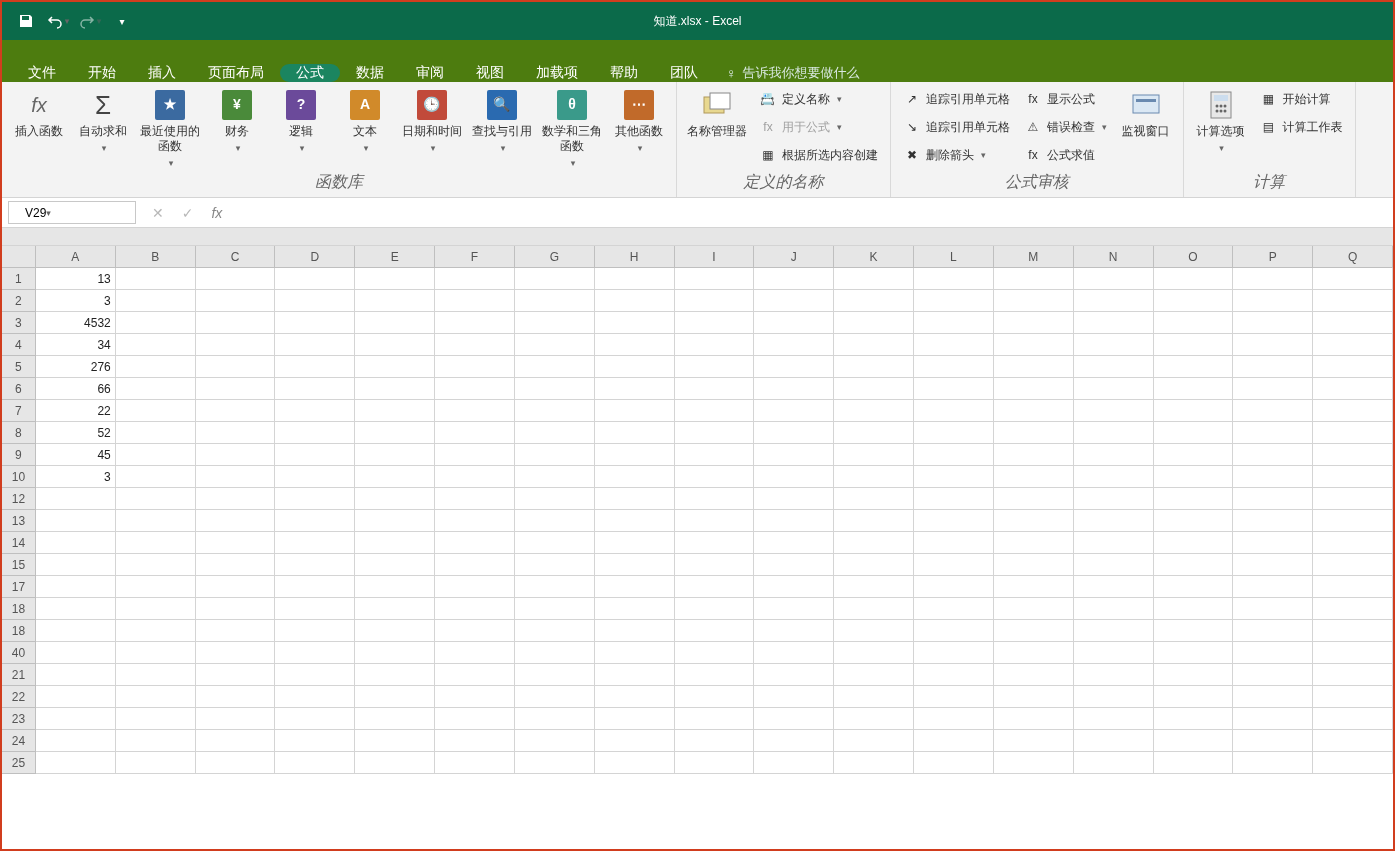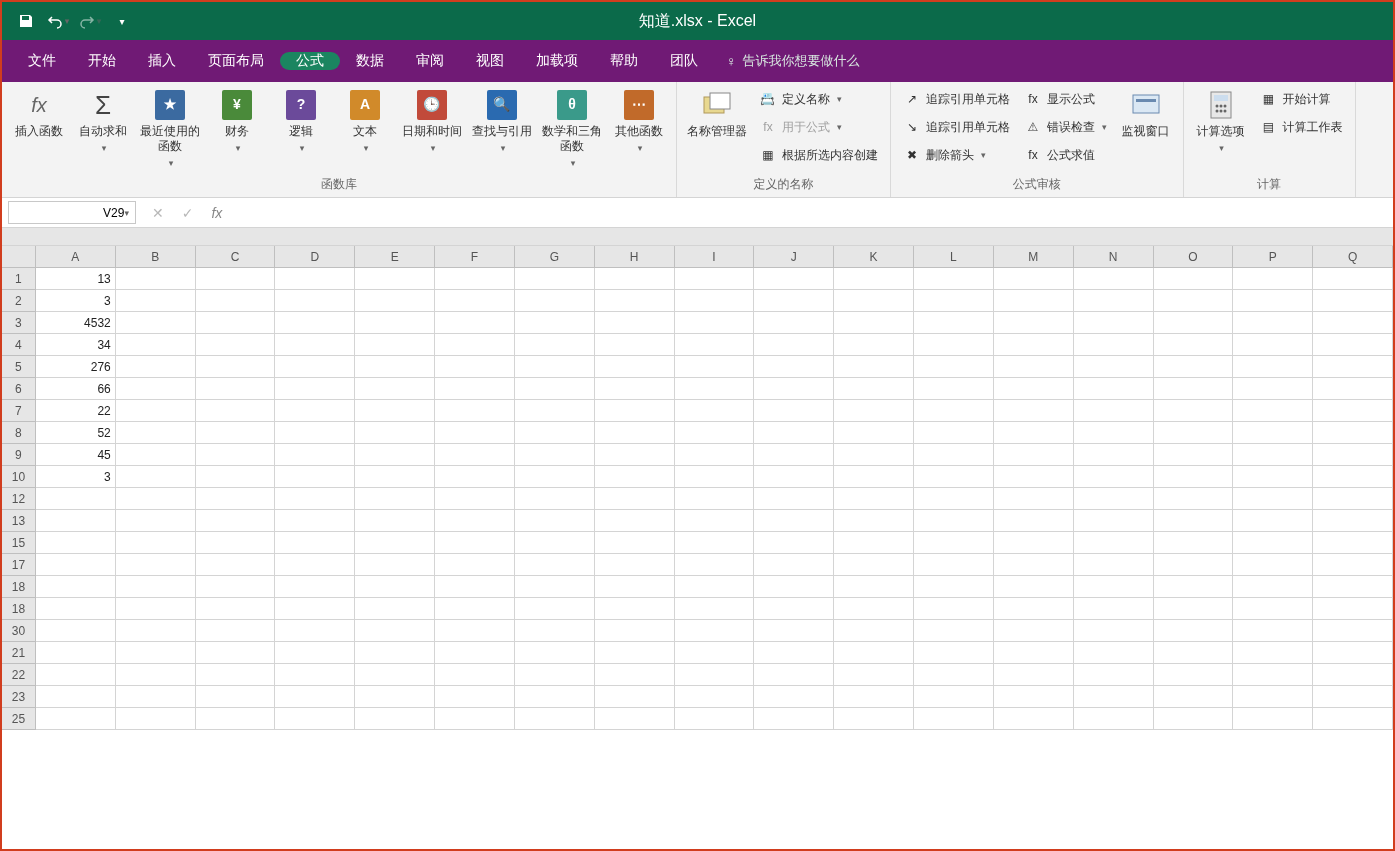--- a/index.html
+++ b/index.html
@@ -3,34 +3,34 @@
 <meta charset="utf-8">
 <style>
 * { margin: 0; padding: 0; box-sizing: border-box; font-family: "Microsoft YaHei", "Segoe UI", sans-serif; }
 body { background: #fff; overflow: hidden; width: 1395px; height: 851px; border: 2px solid #d13d1e; }
 
 
 .titlebar { background: #0b6a4a; height: 38px; display: flex; align-items: center; color: #fff; position: relative; }
 .qat { display: flex; align-items: center; gap: 4px; padding-left: 10px; }
 .qat-btn { width: 28px; height: 28px; display: flex; align-items: center; justify-content: center; color: #fff; font-size: 14px; cursor: pointer; }
 .qat-btn.dim { opacity: .5; }
-.title-center { position: absolute; left: 0; right: 0; text-align: center; font-size: 16px; pointer-events: none; }
-
-
-.tabbar { background: #701a75; height: 42px; display: flex; align-items: center; padding-left: 10px; }
+.title-center { position: absolute; left: 0; right: 0; text-align: center; font-size: 12px; pointer-events: none; }
+
+
+.tabbar { background: #4d7c0f; height: 42px; display: flex; align-items: flex-end; padding-left: 10px; }
 .tab { color: #fff; font-size: 14px; padding: 0 16px; display: flex; align-items: center; cursor: pointer; }
 .tab.active { background: #1b8560; border-radius: 14px; }
 .tellme { display: flex; align-items: center; color: #d8e8e0; font-size: 13px; margin-left: 12px; gap: 6px; }
 .tellme-icon { font-size: 14px; }
 
 
 .ribbon { background: #f3f3f3; border-bottom: 1px solid #d4d4d4; height: 116px; display: flex; }
 .rgroup { border-right: 1px solid #d9d9d9; padding: 4px 8px 2px 8px; display: flex; flex-direction: column; }
 .rgroup-body { flex: 1; display: flex; align-items: flex-start; gap: 6px; }
-.rgroup-label { text-align: center; font-size: 12px; color: #666; padding: 2px 0 2px 0; }
+.rgroup-label { text-align: center; font-size: 16px; color: #666; padding: 2px 0 2px 0; font-style: italic; }
 .bigbtn { display: flex; flex-direction: column; align-items: center; justify-content: flex-start; width: 58px; cursor: pointer; padding-top: 4px; gap: 4px; font-size: 12px; color: #333; text-align: center; line-height: 1.25; }
 .bigbtn.w { width: 64px; }
 .bigbtn .ic { width: 34px; height: 30px; display: flex; align-items: center; justify-content: center; }
 .smallbtns { display: flex; flex-direction: column; gap: 2px; }
 .smallbtn { display: flex; align-items: center; gap: 5px; font-size: 12px; color: #333; height: 26px; padding: 0 4px; cursor: pointer; white-space: nowrap; }
 .smallbtn.dim { color: #a0a0a0; }
 .sic { width: 18px; height: 18px; display: flex; align-items: center; justify-content: center; }
 .dd { font-size: 9px; color: #666; margin-left: 2px; }
 
 
@@ -39,21 +39,21 @@
 .t-green { background: #4a8a3a; }
 .t-purple { background: #6b4a9a; }
 .t-orange { background: #d18a2a; }
 .t-red { background: #c14a3a; }
 .t-blue2 { background: #2a6ab0; }
 .t-teal { background: #3a9a8a; }
 .t-dorange { background: #c16a2a; }
 
 
 .fbar { height: 30px; background: #fff; border-bottom: 1px solid #d4d4d4; display: flex; align-items: stretch; }
-.namebox { width: 128px; border: 1px solid #c8c8c8; margin: 3px 0 3px 6px; display: flex; align-items: center; padding: 0 6px; font-size: 12px; background: #fff; justify-content: flex-end; }
+.namebox { width: 128px; border: 1px solid #c8c8c8; margin: 3px 0 3px 6px; display: flex; align-items: center; padding: 0 16px; font-size: 12px; background: #fff; justify-content: flex-start; }
 .namebox .arr { font-size: 9px; color: #666; }
 .fbar-mid { display: flex; align-items: center; gap: 18px; padding: 0 16px; color: #b8b8b8; font-size: 14px; }
 .fbar-mid .fx { font-style: italic; color: #888; }
 .formula-input { flex: 1; border: none; outline: none; font-size: 13px; padding: 0 6px; }
 
 
 .gap { height: 18px; background: #e6e6e6; border-bottom: 1px solid #d4d4d4; }
 
 
 .grid-wrap { position: relative; }
@@ -567,20 +567,40 @@
         <div class="cell"></div>
         <div class="cell"></div>
         <div class="cell"></div>
         <div class="cell"></div>
         <div class="cell"></div>
         <div class="cell"></div>
         <div class="cell"></div>
         <div class="cell"></div>
       </div>
       <div class="row">
+        <div class="rh">14</div>
+        <div class="cell"></div>
+        <div class="cell"></div>
+        <div class="cell"></div>
+        <div class="cell"></div>
+        <div class="cell"></div>
+        <div class="cell"></div>
+        <div class="cell"></div>
+        <div class="cell"></div>
+        <div class="cell"></div>
+        <div class="cell"></div>
+        <div class="cell"></div>
+        <div class="cell"></div>
+        <div class="cell"></div>
+        <div class="cell"></div>
+        <div class="cell"></div>
+        <div class="cell"></div>
+        <div class="cell"></div>
+      </div>
+      <div class="row">
         <div class="rh">15</div>
         <div class="cell"></div>
         <div class="cell"></div>
         <div class="cell"></div>
         <div class="cell"></div>
         <div class="cell"></div>
         <div class="cell"></div>
         <div class="cell"></div>
         <div class="cell"></div>
         <div class="cell"></div>
@@ -647,21 +667,21 @@
         <div class="cell"></div>
         <div class="cell"></div>
         <div class="cell"></div>
         <div class="cell"></div>
         <div class="cell"></div>
         <div class="cell"></div>
         <div class="cell"></div>
         <div class="cell"></div>
       </div>
       <div class="row">
-        <div class="rh">30</div>
+        <div class="rh">40</div>
         <div class="cell"></div>
         <div class="cell"></div>
         <div class="cell"></div>
         <div class="cell"></div>
         <div class="cell"></div>
         <div class="cell"></div>
         <div class="cell"></div>
         <div class="cell"></div>
         <div class="cell"></div>
         <div class="cell"></div>
@@ -727,20 +747,40 @@
         <div class="cell"></div>
         <div class="cell"></div>
         <div class="cell"></div>
         <div class="cell"></div>
         <div class="cell"></div>
         <div class="cell"></div>
         <div class="cell"></div>
         <div class="cell"></div>
       </div>
       <div class="row">
+        <div class="rh">24</div>
+        <div class="cell"></div>
+        <div class="cell"></div>
+        <div class="cell"></div>
+        <div class="cell"></div>
+        <div class="cell"></div>
+        <div class="cell"></div>
+        <div class="cell"></div>
+        <div class="cell"></div>
+        <div class="cell"></div>
+        <div class="cell"></div>
+        <div class="cell"></div>
+        <div class="cell"></div>
+        <div class="cell"></div>
+        <div class="cell"></div>
+        <div class="cell"></div>
+        <div class="cell"></div>
+        <div class="cell"></div>
+      </div>
+      <div class="row">
         <div class="rh">25</div>
         <div class="cell"></div>
         <div class="cell"></div>
         <div class="cell"></div>
         <div class="cell"></div>
         <div class="cell"></div>
         <div class="cell"></div>
         <div class="cell"></div>
         <div class="cell"></div>
         <div class="cell"></div>

